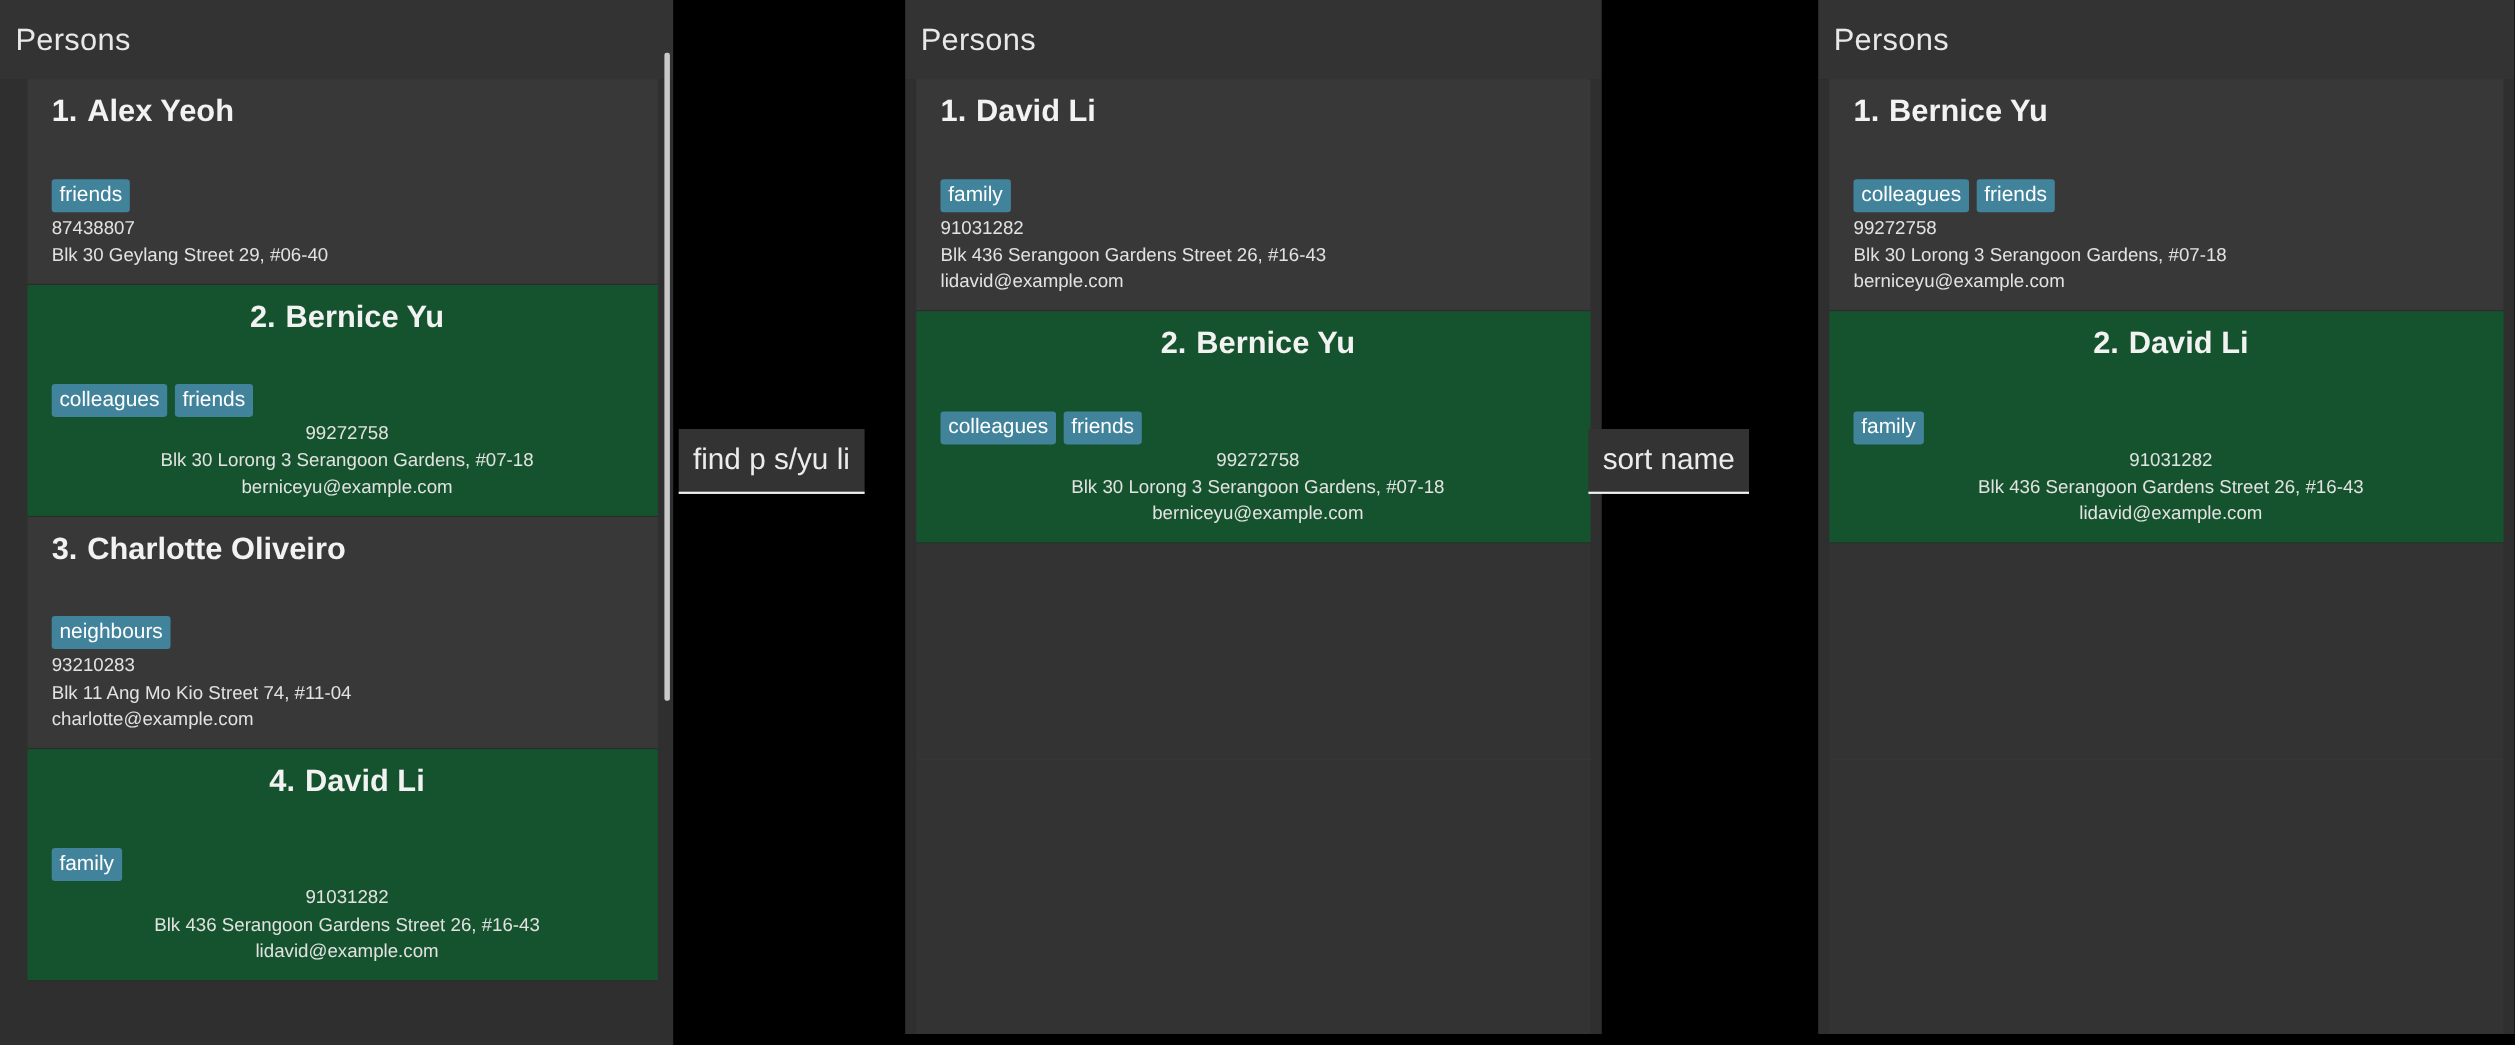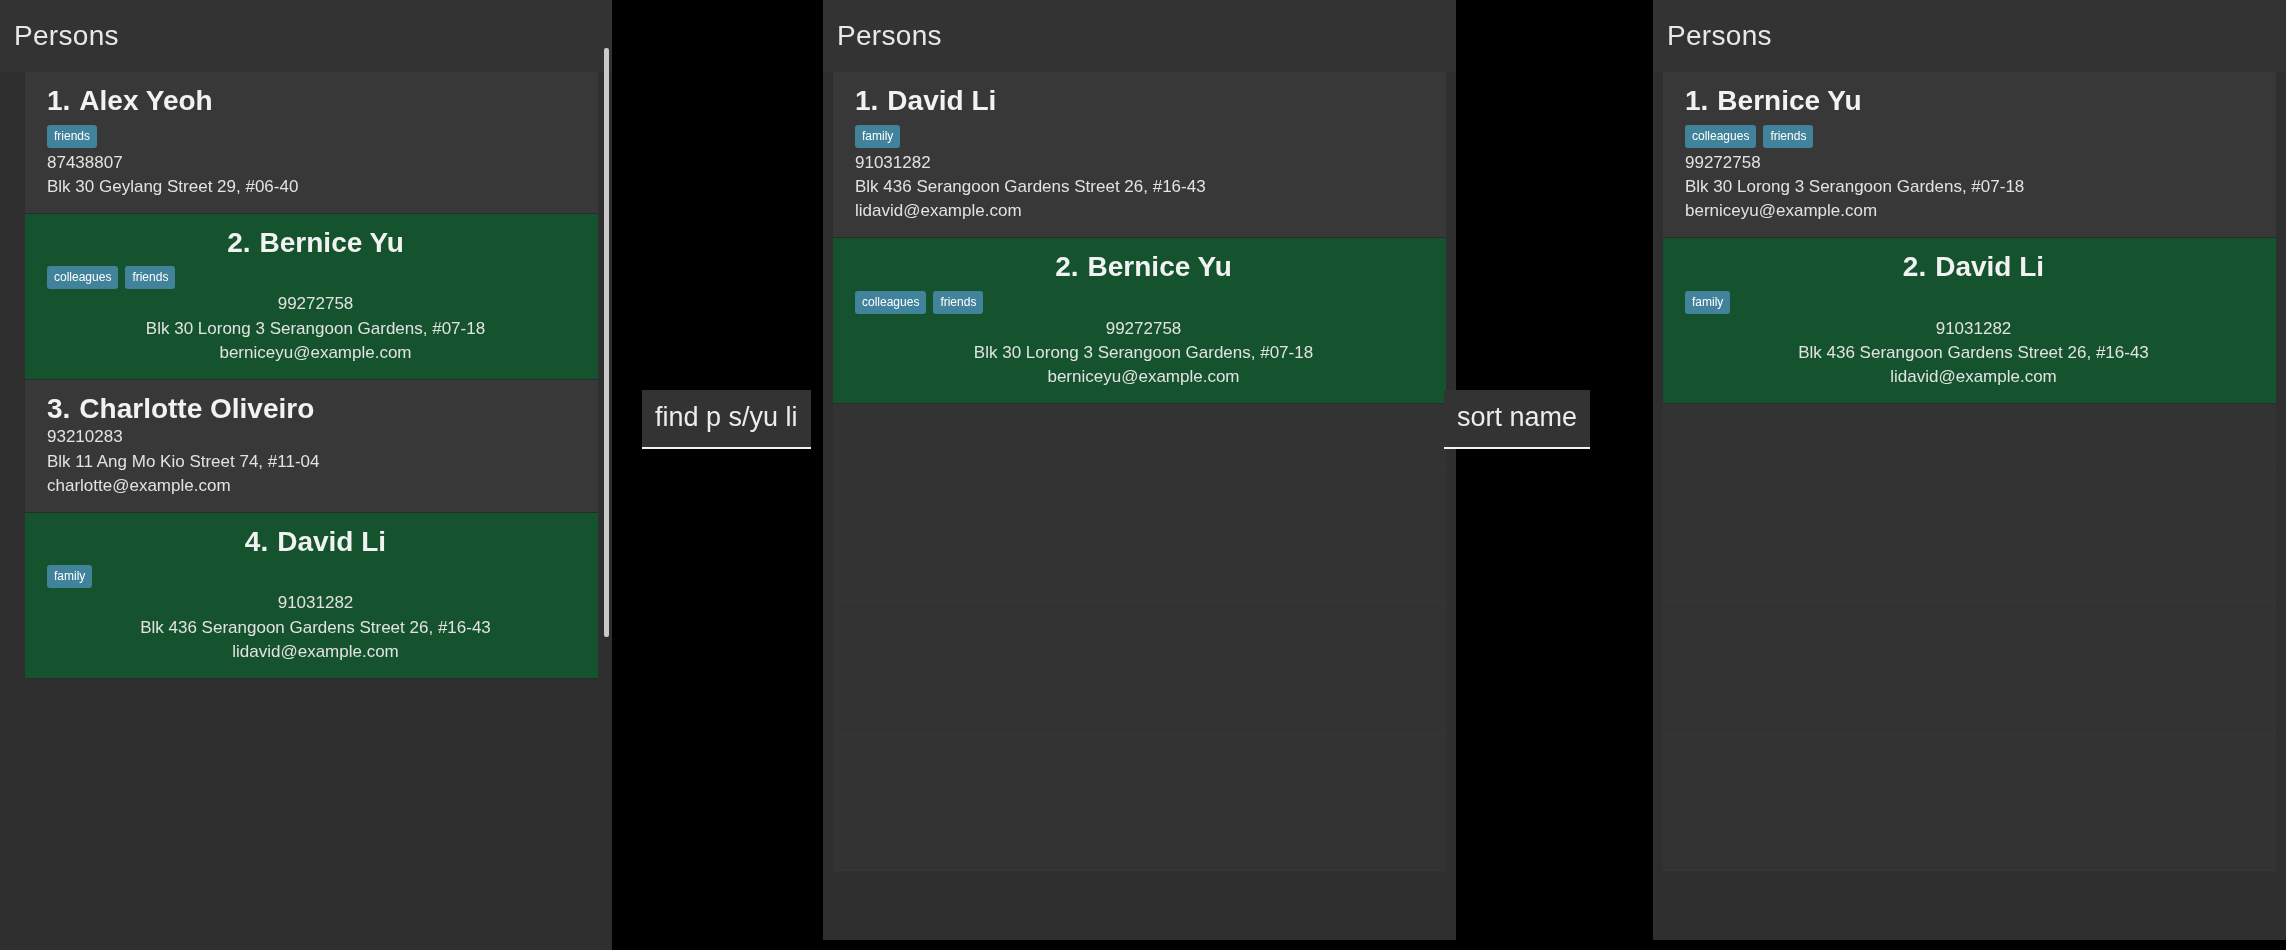--- a/index.html
+++ b/index.html
@@ -64,25 +64,26 @@
   .card-name .idx { margin-right: 9px; }
   .tags {
     margin: 7px 0 3px 0;
     display: flex;
     gap: 7px;
   }
   .tag {
     display: inline-block;
     background: #42839c;
     color: #ffffff;
-    font-size: 12px;
+    font-size: 19px;
     line-height: 1;
     padding: 5px 7px 6px 7px;
     border-radius: 3px;
     white-space: nowrap;
+    margin-top: 38px;
   }
   .field {
     font-size: 17px;
     color: #e2e2e2;
     line-height: 1.42;
     white-space: nowrap;
   }
 
   .empty-row {
     border-bottom: 1px solid #363636;
@@ -141,20 +142,23 @@
           <div class="tags">
             <span class="tag">colleagues</span>
             <span class="tag">friends</span>
           </div>
           <div class="field">99272758</div>
           <div class="field">Blk 30 Lorong 3 Serangoon Gardens, #07-18</div>
           <div class="field">berniceyu@example.com</div>
         </div>
         <div class="card">
           <div class="card-name"><span class="idx">3.</span><span>Charlotte Oliveiro</span></div>
+          <div class="tags">
+            <span class="tag">neighbours</span>
+          </div>
           <div class="field">93210283</div>
           <div class="field">Blk 11 Ang Mo Kio Street 74, #11-04</div>
           <div class="field">charlotte@example.com</div>
         </div>
         <div class="card alt">
           <div class="card-name"><span class="idx">4.</span><span>David Li</span></div>
           <div class="tags">
             <span class="tag">family</span>
           </div>
           <div class="field">91031282</div>
@@ -219,15 +223,15 @@
           <div class="field">91031282</div>
           <div class="field">Blk 436 Serangoon Gardens Street 26, #16-43</div>
           <div class="field">lidavid@example.com</div>
         </div>
         <div class="empty-row" style="height: 62px;"></div>
         <div class="empty-row" style="height: 135px;"></div>
         <div class="empty-row" style="height: 135px;"></div>
         <div class="empty-row" style="height: 135px;"></div>
       </div>
     </div>
-    <div class="cmd-label" style="left: 642px; top: 390px;">find p s/yu li</div>
+    <div class="cmd-label" style="left: 617px; top: 390px;">find p s/yu li</div>
     <div class="cmd-label" style="left: 1444px; top: 390px;">sort name</div>
   </div>
 
 </body></html>

